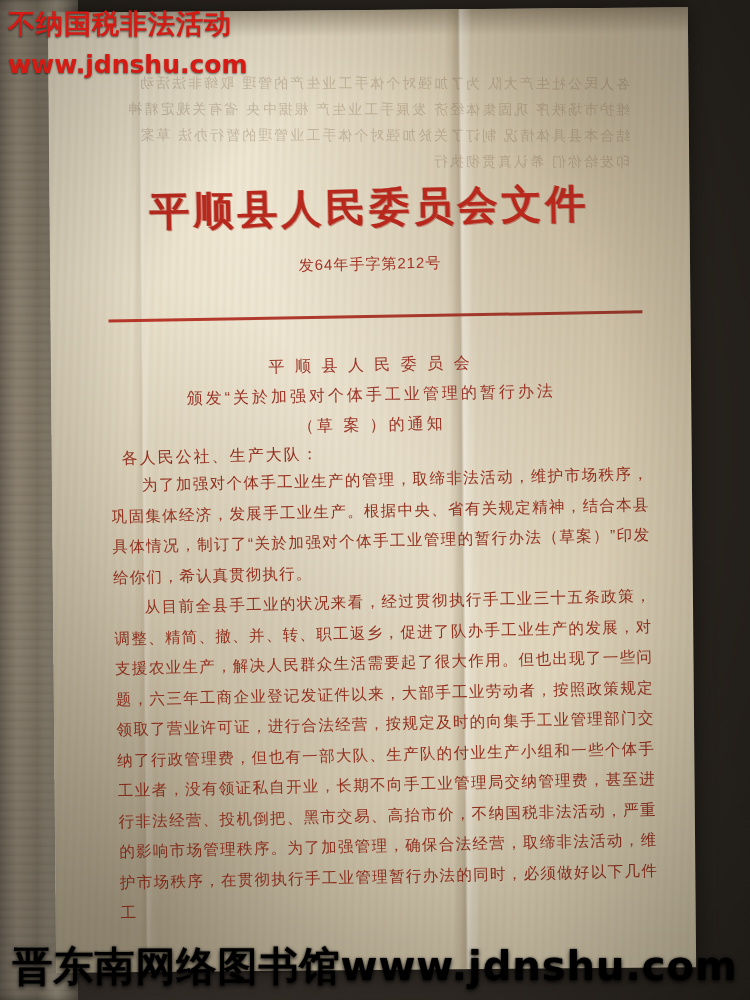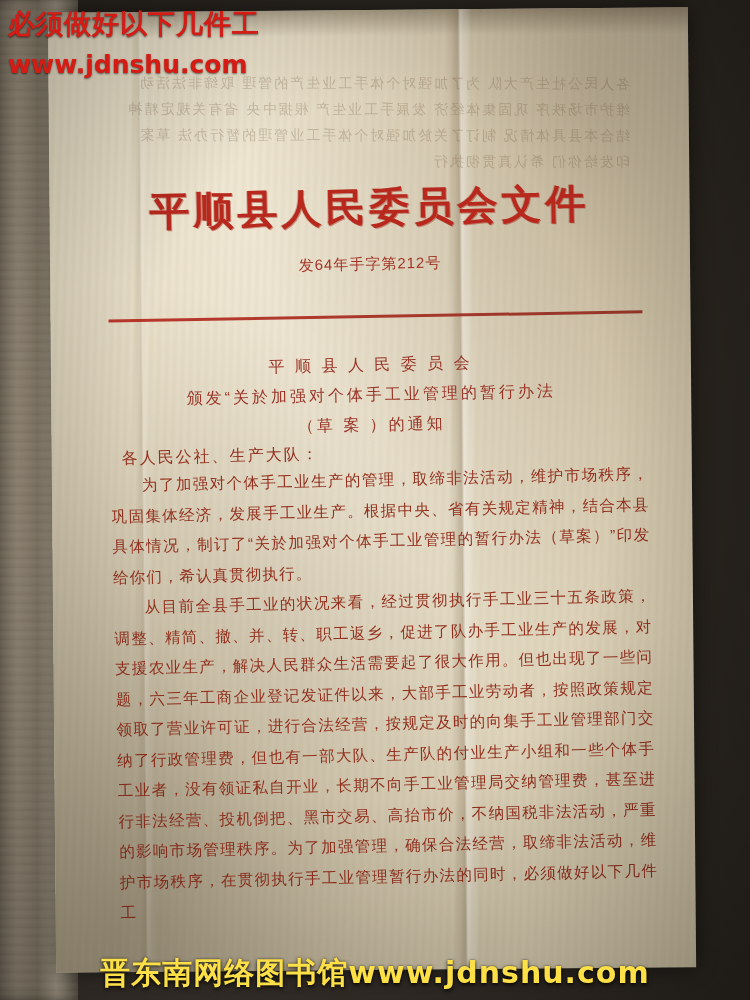--- a/index.html
+++ b/index.html
@@ -197,24 +197,24 @@
     z-index: 20;
   }
   .wm-top .line1 { font-size: 27px; letter-spacing: 1px; }
   .wm-top .line2 { font-size: 25px; letter-spacing: 0px; margin-top: 8px; }
 
   .wm-bottom {
     position: absolute;
     left: 0; right: 0;
     bottom: 6px;
     text-align: center;
-    color: #fde047;
+    color: #000000;
     font-family: "DejaVu Sans", sans-serif;
     font-weight: bold;
-    font-size: 30px;
+    font-size: 40px;
     letter-spacing: 1px;
     text-shadow: 0 2px 4px rgba(0,0,0,.75), 0 0 2px rgba(0,0,0,.6);
     z-index: 20;
     white-space: nowrap;
   }
 
   
   .vignette {
     position:absolute; inset:0;
     pointer-events:none;
@@ -258,19 +258,19 @@
         <p>为了加强对个体手工业生产的管理，取缔非法活动，维护市场秩序，巩固集体经济，发展手工业生产。根据中央、省有关规定精神，结合本县具体情况，制订了“关於加强对个体手工业管理的暂行办法（草案）”印发给你们，希认真贯彻执行。</p>
         <p>从目前全县手工业的状况来看，经过贯彻执行手工业三十五条政策，调整、精简、撤、并、转、职工返乡，促进了队办手工业生产的发展，对支援农业生产，解决人民群众生活需要起了很大作用。但也出现了一些问题，六三年工商企业登记发证件以来，大部手工业劳动者，按照政策规定领取了营业许可证，进行合法经营，按规定及时的向集手工业管理部门交纳了行政管理费，但也有一部大队、生产队的付业生产小组和一些个体手工业者，没有领证私自开业，长期不向手工业管理局交纳管理费，甚至进行非法经营、投机倒把、黑市交易、高抬市价，不纳国税非法活动，严重的影响市场管理秩序。为了加强管理，确保合法经营，取缔非法活动，维护市场秩序，在贯彻执行手工业管理暂行办法的同时，必须做好以下几件工</p>
       </div>
 
     </div>
   </div>
 
   <div class="vignette"></div>
 
   <div class="wm-top">
-    <div class="line1">必须做好以下几件工</div>
+    <div class="line1">不纳国税非法活动</div>
     <div class="line2">www.jdnshu.com</div>
   </div>
 
   <div class="wm-bottom">晋东南网络图书馆www.jdnshu.com</div>
 
 </div>
 
 </body></html>

